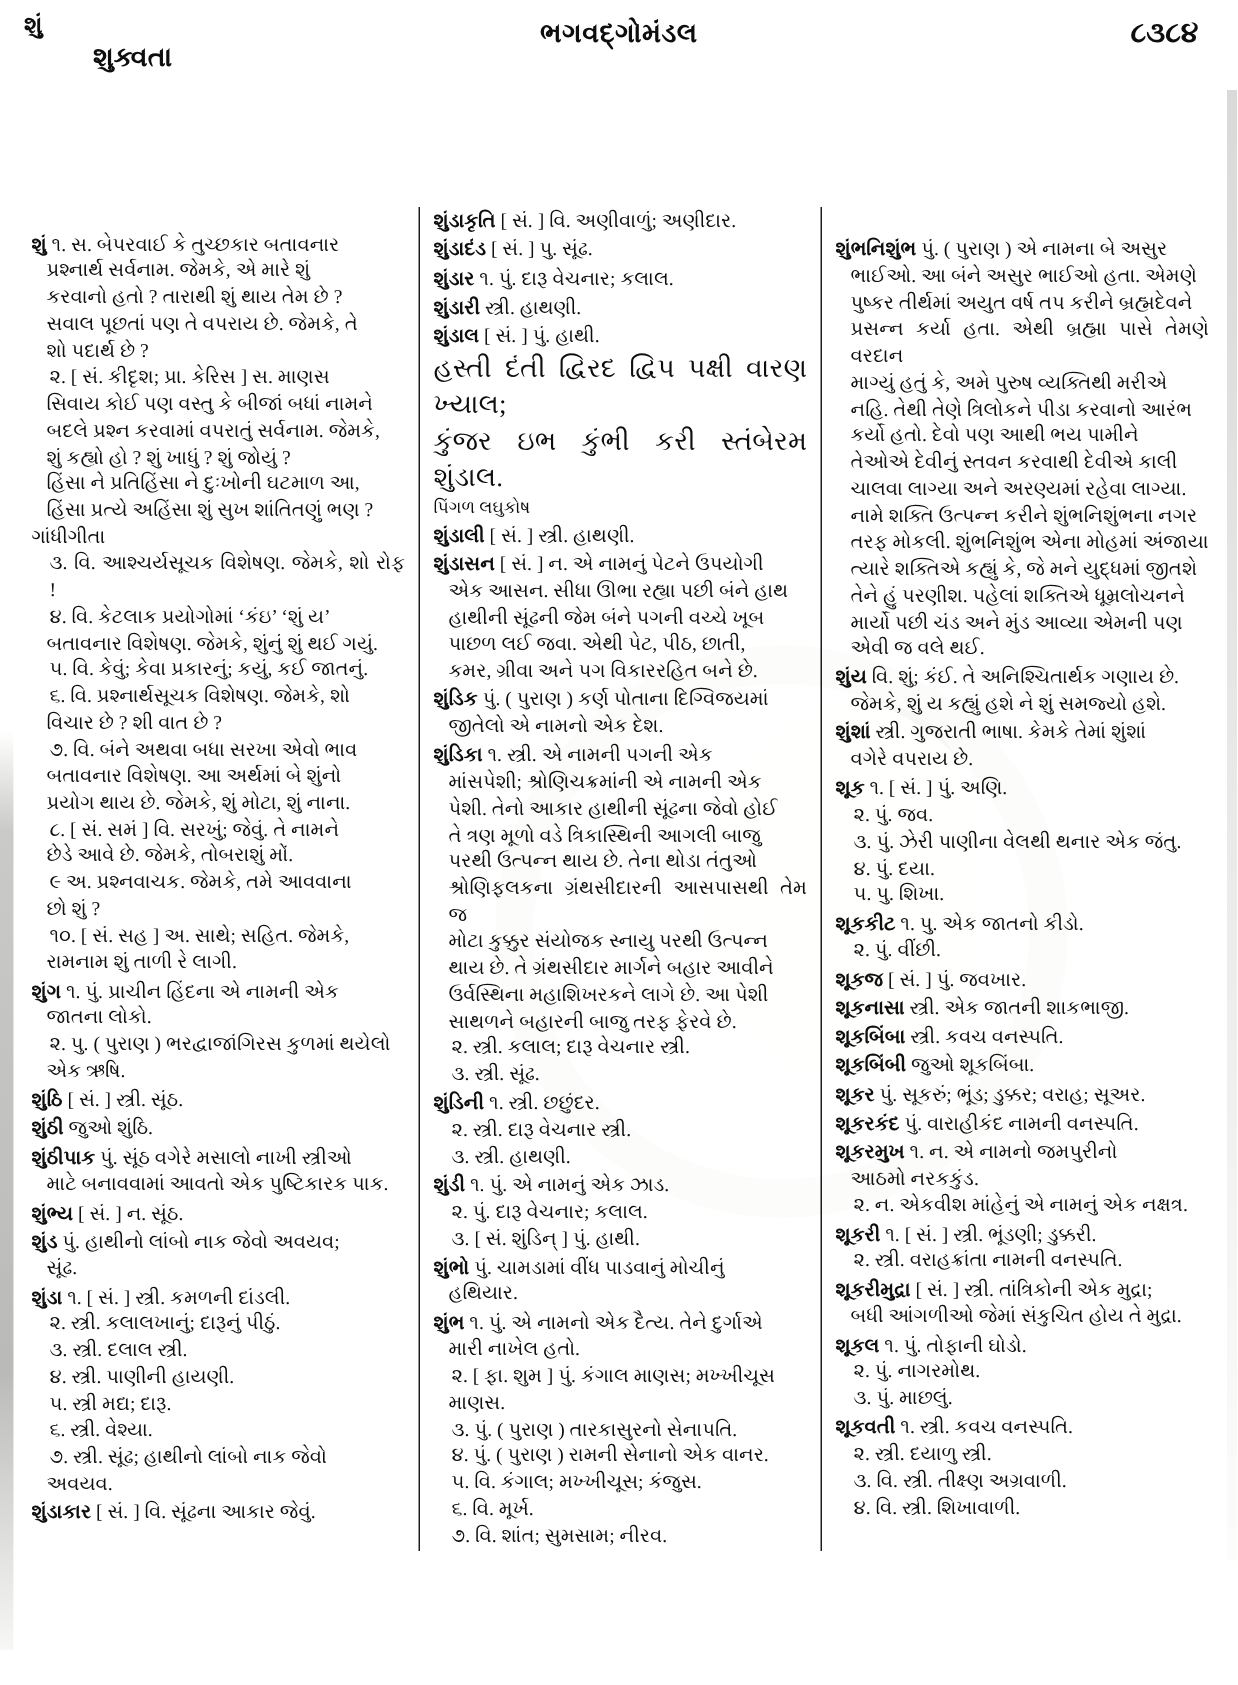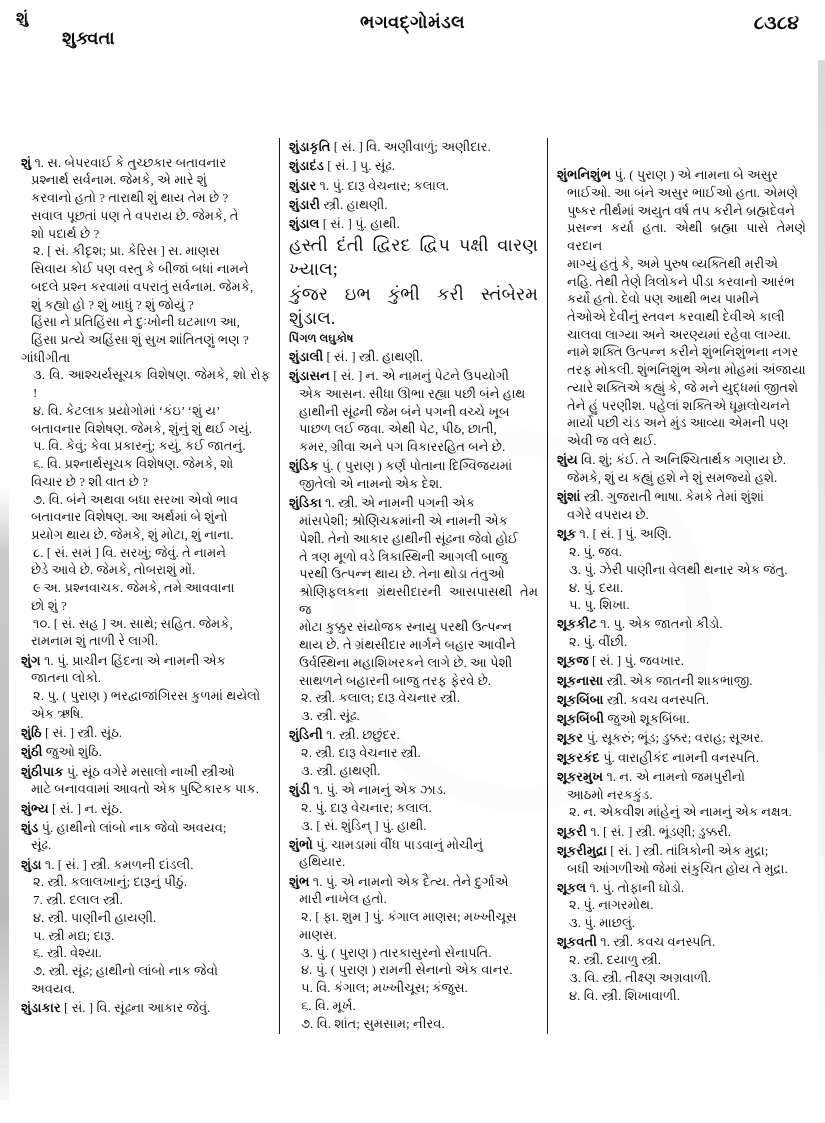--- a/index.html
+++ b/index.html
@@ -132,21 +132,21 @@
   .hw { font-weight: bold; }
   .verse {
     padding-left: 28px;
     font-size: 18px;
     line-height: 1.36;
   }
   .cite {
     text-align: right;
     font-size: 11.6px;
     padding-right: 6px;
-    font-weight: bold;
+    font-weight: normal;
   }
   .attrib {
     text-align: right;
     font-weight: normal;
     font-size: 13px;
     padding-right: 2px;
   }
 </style>
 </head>
 <body>
@@ -217,21 +217,21 @@
         <div class="entry">
           <p class="head"><span class="hw">શુંભ્ય</span> [ સં. ] ન. સૂંઠ.</p>
         </div>
         <div class="entry">
           <p class="head"><span class="hw">શુંડ</span> પું. હાથીનો લાંબો નાક જેવો અવયવ;</p>
           <p class="cont">સૂંઢ.</p>
         </div>
         <div class="entry">
           <p class="head"><span class="hw">શુંડા</span> ૧. [ સં. ] સ્ત્રી. કમળની દાંડલી.</p>
           <p class="sense">૨. સ્ત્રી. કલાલખાનું; દારૂનું પીઠું.</p>
-          <p class="sense">7. સ્ત્રી. દલાલ સ્ત્રી.</p>
+          <p class="sense">૩. સ્ત્રી. દલાલ સ્ત્રી.</p>
           <p class="sense">૪. સ્ત્રી. પાણીની હાયણી.</p>
           <p class="sense">૫. સ્ત્રી મદ્ય; દારૂ.</p>
           <p class="sense">૬. સ્ત્રી. વેશ્યા.</p>
           <p class="sense">૭. સ્ત્રી. સૂંઢ; હાથીનો લાંબો નાક જેવો</p>
           <p class="cont">અવયવ.</p>
         </div>
         <div class="entry">
           <p class="head"><span class="hw">શુંડાકાર</span> [ સં. ] વિ. સૂંઢના આકાર જેવું.</p>
         </div>
       </div>
@@ -363,20 +363,21 @@
         <div class="entry">
           <p class="head"><span class="hw">શૂકરકંદ</span> પું. વારાહીકંદ નામની વનસ્પતિ.</p>
         </div>
         <div class="entry">
           <p class="head"><span class="hw">શૂકરમુખ</span> ૧. ન. એ નામનો જમપુરીનો</p>
           <p class="cont">આઠમો નરકકુંડ.</p>
           <p class="sense">૨. ન. એકવીશ માંહેનું એ નામનું એક નક્ષત્ર.</p>
         </div>
         <div class="entry">
           <p class="head"><span class="hw">શૂકરી</span> ૧. [ સં. ] સ્ત્રી. ભૂંડણી; ડુક્કરી.</p>
+          <p class="sense">૨. સ્ત્રી. વરાહક્રાંતા નામની વનસ્પતિ.</p>
         </div>
         <div class="entry">
           <p class="head"><span class="hw">શૂકરીમુદ્રા</span> [ સં. ] સ્ત્રી. તાંત્રિકોની એક મુદ્રા;</p>
           <p class="cont">બધી આંગળીઓ જેમાં સંકુચિત હોય તે મુદ્રા.</p>
         </div>
         <div class="entry">
           <p class="head"><span class="hw">શૂકલ</span> ૧. પું. તોફાની ઘોડો.</p>
           <p class="sense">૨. પું. નાગરમોથ.</p>
           <p class="sense">૩. પું. માછલું.</p>
         </div>

